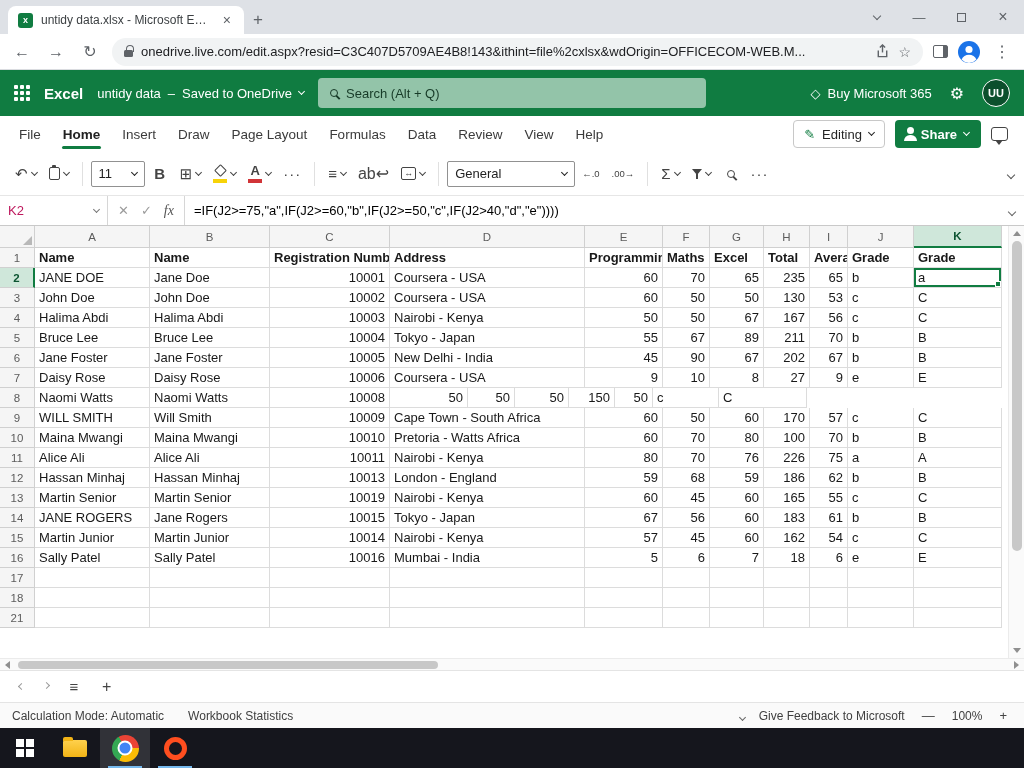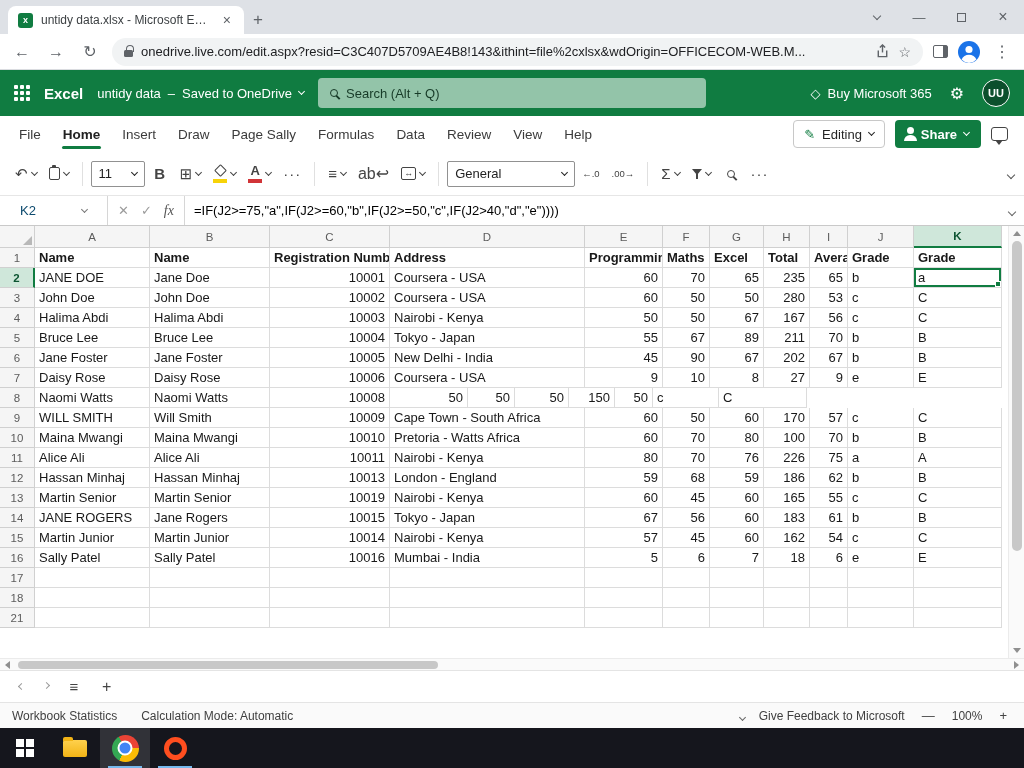--- a/index.html
+++ b/index.html
@@ -76,21 +76,21 @@
   .bucketico { width:9px; height:9px; border:1.6px solid #444; border-radius:1px; transform:rotate(45deg); margin:2px; }
   .clipico { width:11px; height:13px; border:1.6px solid #444; border-radius:2px; position:relative; }
   .clipico::before { content:''; position:absolute; top:-3px; left:2px; width:4px; height:3px; background:#444; border-radius:1px; }
   .funnelico { width:0; height:0; border-left:5px solid transparent; border-right:5px solid transparent; border-top:6px solid #444; position:relative; margin-bottom:4px; }
   .funnelico::after { content:''; position:absolute; left:-1px; top:-1px; width:2px; height:5px; background:#444; }
   .smalltxt { font-size:9.5px; letter-spacing:0; }
   .tb-overflow { margin-left:auto; color:#555; }
 
   
   .fxbar { height:30px; display:flex; align-items:center; border-bottom:1px solid #c9c9c9; background:#fff; flex:none; }
-  .namebox { width:108px; height:100%; display:flex; align-items:center; padding:0 20px; gap:8px; border-right:1px solid #d6d6d6; font-size:13px; color:#0c4a6e; }
+  .namebox { width:108px; height:100%; display:flex; align-items:center; padding:0 8px; gap:8px; border-right:1px solid #d6d6d6; font-size:13px; color:#be185d; }
   .fx-controls { display:flex; align-items:center; gap:12px; padding:0 10px; border-right:1px solid #d6d6d6; height:100%; }
   .fx-x, .fx-check { color:#9b9b9b; font-size:13px; }
   .fx-fx { font-style:italic; font-family:"Liberation Serif", serif; font-size:14px; color:#555; }
   .fx-text { flex:1; padding:0 9px; font-size:13px; color:#000; white-space:nowrap; overflow:hidden; }
   .fx-expand { padding:0 9px; color:#666; }
 
   
   .gridwrap { height:432px; display:flex; background:#fff; overflow:hidden; flex:none; }
   .gridmain { width:1002px; flex:none; overflow:hidden; }
   .ghrow { display:flex; height:22px; }
@@ -222,21 +222,21 @@
       <span class="uu-avatar">UU</span>
     </div>
   </div>
 
   <div class="menubar">
     <div id="menu-items" style="display:flex; height:100%;">
         <div class="menu-item">File</div>
         <div class="menu-item active">Home</div>
         <div class="menu-item">Insert</div>
         <div class="menu-item">Draw</div>
-        <div class="menu-item">Page Sally</div>
+        <div class="menu-item">Page Layout</div>
         <div class="menu-item">Formulas</div>
         <div class="menu-item">Data</div>
         <div class="menu-item">Review</div>
         <div class="menu-item">View</div>
         <div class="menu-item">Help</div>
       </div>
     <div class="menubar-right">
       <span class="editing-btn">
         <span class="pencil">✎</span>
         <span>Editing</span>
@@ -381,21 +381,21 @@
           </div>
           <div class="grow">
             <div class="gh rown" style="width: 35px;">3</div>
             <div class="gc" style="width: 115px;">John Doe</div>
             <div class="gc" style="width: 120px;">John Doe</div>
             <div class="gc r" style="width: 120px;">10002</div>
             <div class="gc" style="width: 195px;">Coursera - USA</div>
             <div class="gc r" style="width: 78px;">60</div>
             <div class="gc r" style="width: 47px;">50</div>
             <div class="gc r" style="width: 54px;">50</div>
-            <div class="gc r" style="width: 46px;">280</div>
+            <div class="gc r" style="width: 46px;">130</div>
             <div class="gc r" style="width: 38px;">53</div>
             <div class="gc" style="width: 66px;">c</div>
             <div class="gc" style="width: 88px;">C</div>
           </div>
           <div class="grow">
             <div class="gh rown" style="width: 35px;">4</div>
             <div class="gc" style="width: 115px;">Halima Abdi</div>
             <div class="gc" style="width: 120px;">Halima Abdi</div>
             <div class="gc r" style="width: 120px;">10003</div>
             <div class="gc" style="width: 195px;">Nairobi - Kenya</div>
@@ -636,22 +636,22 @@
         <span class="cv s left"></span>
       </span>
     <span class="snav">
         <span class="cv s right"></span>
       </span>
     <span class="allsheets">≡</span>
     <span class="addsheet">+</span>
   </div>
 
   <div class="statusbar">
+    <span class="sitem">Calculation Mode: Automatic</span>
     <span class="sitem">Workbook Statistics</span>
-    <span class="sitem">Calculation Mode: Automatic</span>
     <span class="status-chev"><span class="cv s"></span></span>
     <div class="status-right">
       <span>Give Feedback to Microsoft</span>
       <span class="zoombtn">—</span>
       <span>100%</span>
       <span class="zoombtn">+</span>
     </div>
   </div>
 
   <div class="taskbar">

